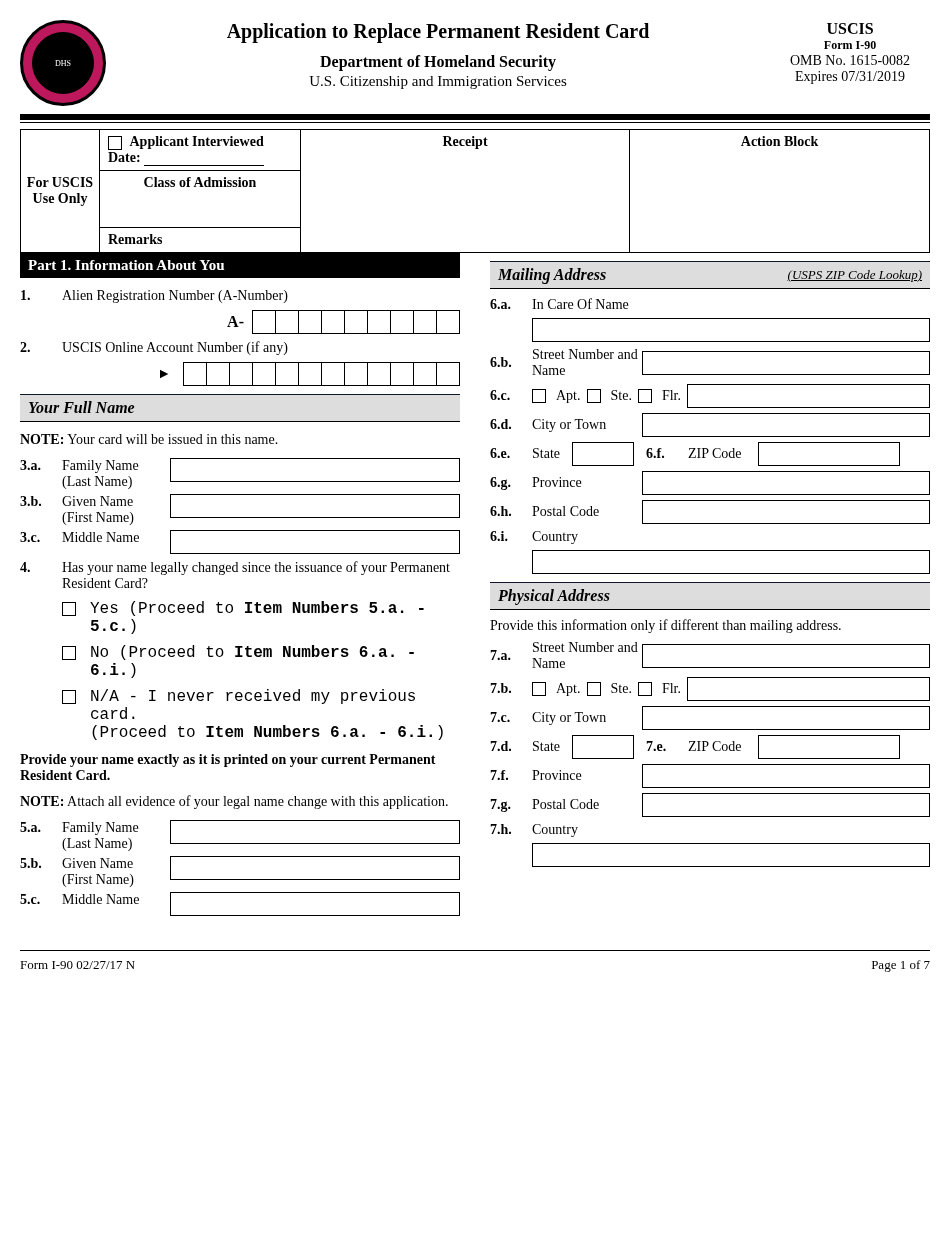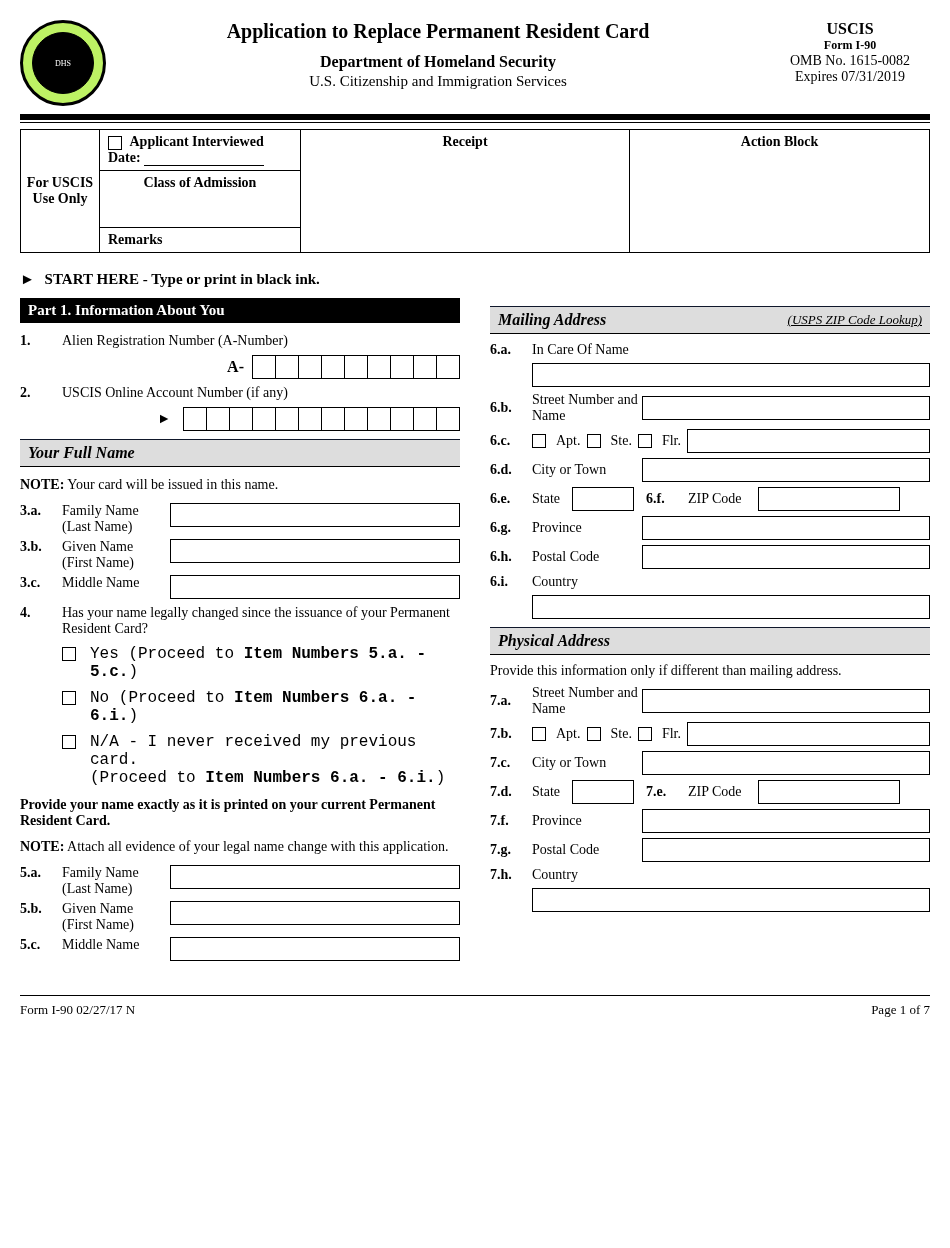--- a/index.html
+++ b/index.html
@@ -19,21 +19,21 @@
     gap:10px;
     margin-bottom:8px;
   }
   .seal{
     width:80px;height:80px;
     border:3px solid #000;
     border-radius:50%;
     display:flex;align-items:center;justify-content:center;
     font-size:9px;text-align:center;
     position:relative;
-    background:#bef264;
+    background:#be185d;
   }
   .seal-inner{
     width:60px;height:60px;border:1px solid #000;border-radius:50%;
     display:flex;align-items:center;justify-content:center;
     background:#000;color:#fff;font-size:8px;
   }
   .header-center{flex:1;text-align:center;}
   .header-center h1{font-size:20px;margin:0;font-weight:bold;}
   .header-center .dept{font-size:16px;font-weight:bold;margin-top:10px;}
   .header-center .agency{font-size:15px;margin-top:2px;}
@@ -149,24 +149,20 @@
         <b>Class of Admission</b>
       </div>
       <div class="uscis-cell" style="height:60px;">
         <b>Remarks</b>
       </div>
     </div>
     <div class="uscis-receipt">Receipt</div>
     <div class="uscis-action">Action Block</div>
   </div>
 
-  <div class="start-here">
-    <span class="arrow">►</span>
-    <span>START HERE - Type or print in black ink.</span>
-  </div>
 
   <div class="columns">
 
     <div class="col">
       <div class="part-header">Part 1.  Information About You</div>
 
       <div class="row">
         <div class="num">1.</div>
         <div class="label">Alien Registration Number (A-Number)</div>
       </div>

